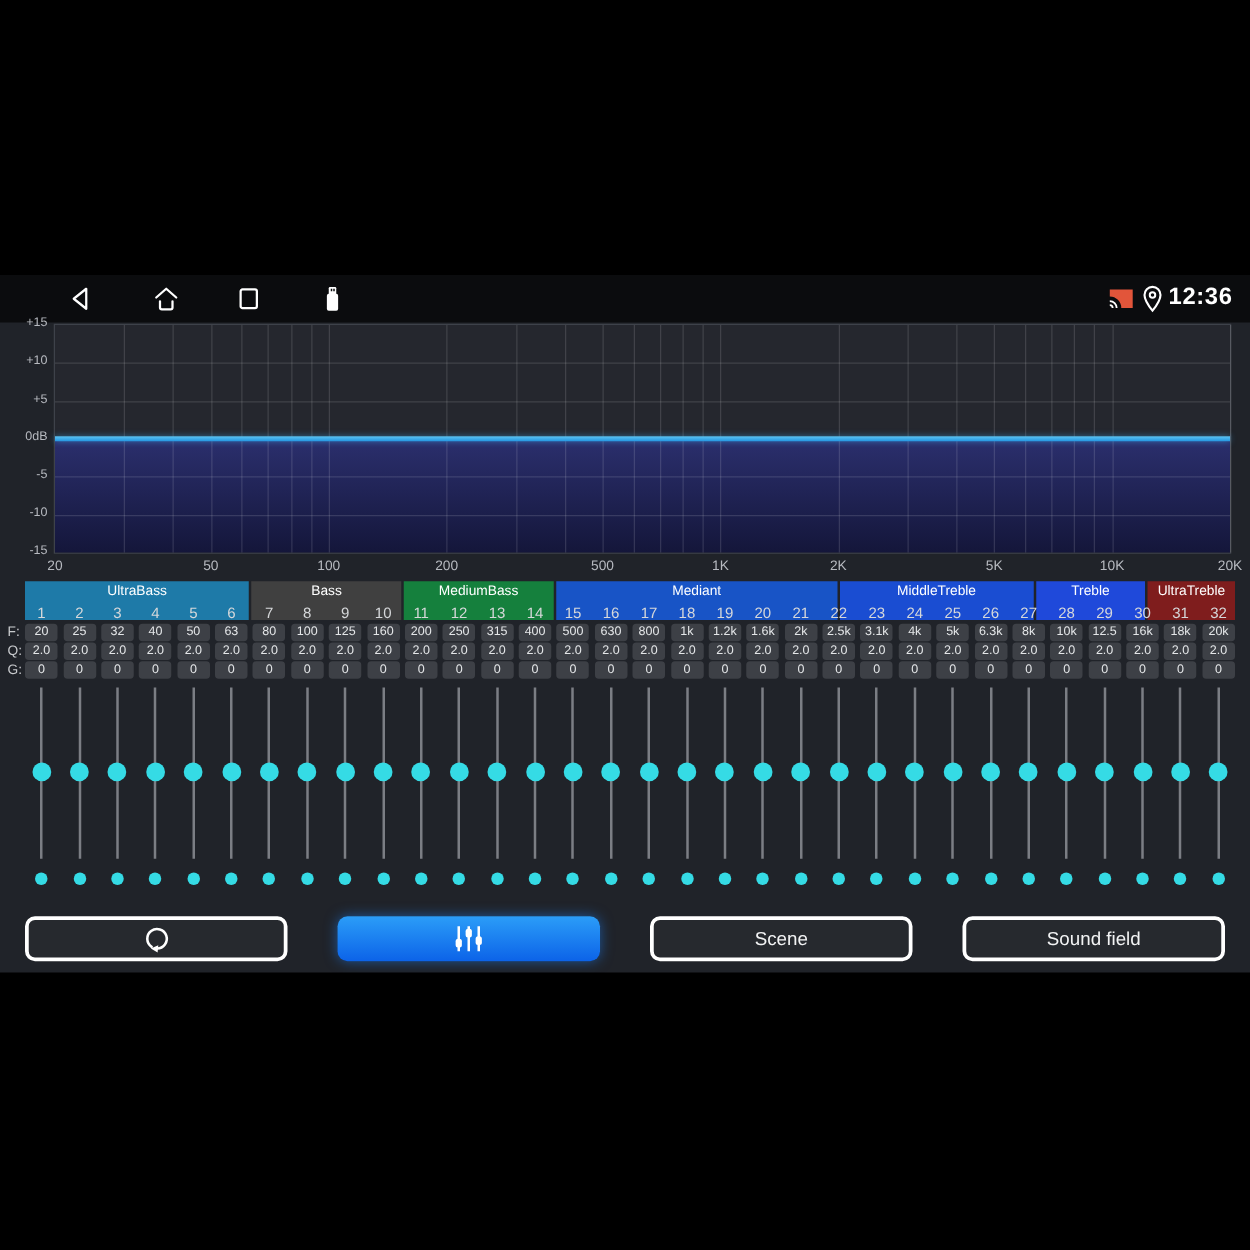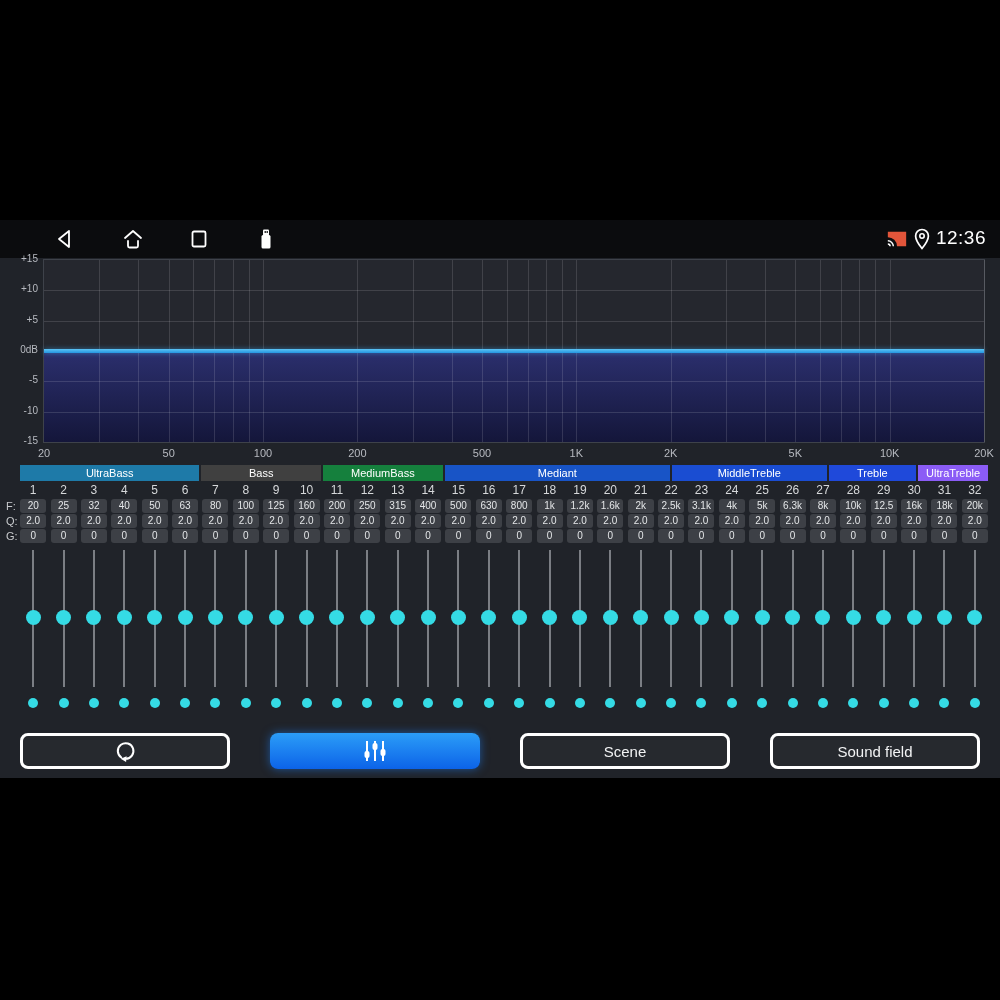--- a/index.html
+++ b/index.html
@@ -2,34 +2,34 @@
 <html><head>
 <meta charset="utf-8">
 <style>
   html,body{margin:0;padding:0;background:#000;width:1000px;height:1000px;overflow:hidden;
     font-family:"Liberation Sans",sans-serif;-webkit-font-smoothing:antialiased;}
   .screen{position:absolute;top:220px;left:0;width:1000px;height:558px;background:#202329;overflow:hidden;}
 
   
   .statusbar{position:absolute;top:0;left:0;width:1000px;height:38px;background:#0b0c0e;}
   .sb-icon{position:absolute;top:7px;width:24px;height:24px;}
-  .sb-time{position:absolute;top:7px;right:14px;color:#fff;font-size:19px;font-weight:normal;letter-spacing:.5px;}
+  .sb-time{position:absolute;top:7px;right:14px;color:#fff;font-size:19px;font-weight:bold;letter-spacing:.5px;}
 
   
   .graph{position:absolute;top:30px;left:0;width:892px;height:210px;}
   .plot{position:absolute;left:43px;top:9px;width:942px;height:184px;background:#25272e;border:1px solid #3e424a;box-sizing:border-box;}
   .hline{position:absolute;left:0;width:100%;height:1px;background:rgba(255,255,255,0.13);}
   .vline{position:absolute;top:0;width:1px;height:100%;background:rgba(255,255,255,0.13);}
   .fill{position:absolute;left:0;right:0;bottom:0;top:92px;background:linear-gradient(#2b2f6d,#14163a);}
   .eqline{position:absolute;left:0;right:0;top:89px;height:4px;background:linear-gradient(#5cc4f5,#2496e0);box-shadow:0 0 5px rgba(60,170,240,.55);}
   .ylab{position:absolute;width:38px;text-align:right;color:#b7bac0;font-size:10px;line-height:12px;}
   .xlab{position:absolute;top:197px;color:#b7bac0;font-size:11px;transform:translateX(-50%);white-space:nowrap;}
 
   
-  .groups{position:absolute;top:245px;left:20px;width:968px;height:16px;display:flex;gap:2px;}
+  .groups{position:absolute;top:245px;left:20px;width:968px;height:31px;display:flex;gap:2px;}
   .group{color:#fff;font-size:11px;line-height:17px;text-align:center;overflow:hidden;white-space:nowrap;}
 
   
   .grid{position:absolute;top:263px;left:18px;width:972px;display:flex;}
   .col{flex:1 1 0;display:flex;flex-direction:column;align-items:center;min-width:0;}
   .bnum{height:15px;line-height:15px;font-size:12px;color:#d6d8da;}
   .pill{margin-top:1px;height:14px;width:26px;line-height:14px;border-radius:3px;background:#3d4046;
         color:#e4e6e8;font-size:10px;text-align:center;overflow:hidden;}
   .rowlab{position:absolute;left:6px;width:14px;color:#c8cacd;font-size:11px;line-height:14px;}
   .slider{position:relative;margin-top:7px;width:16px;height:137px;}
@@ -137,21 +137,21 @@
       </div>
   </div>
 
   <div class="groups" id="groups">
       <div class="group" style="flex: 180 0 0px; background: rgb(30, 122, 168);">UltraBass</div>
       <div class="group" style="flex: 120 0 0px; background: #404040;">Bass</div>
       <div class="group" style="flex: 120 0 0px; background: #15803d;">MediumBass</div>
       <div class="group" style="flex: 226 0 0px; background: rgb(24, 84, 198);">Mediant</div>
       <div class="group" style="flex: 155 0 0px; background: rgb(26, 77, 210);">MiddleTreble</div>
       <div class="group" style="flex: 88 0 0px; background: rgb(31, 73, 218);">Treble</div>
-      <div class="group" style="flex: 70 0 0px; background: #8b5cf6;">UltraTreble</div>
+      <div class="group" style="flex: 70 0 0px; background: #7f1d1d;">UltraTreble</div>
     </div>
 
   <div class="rowlab" style="top:279px">F:</div>
   <div class="rowlab" style="top:294px">Q:</div>
   <div class="rowlab" style="top:309px">G:</div>
 
   <div class="grid" id="grid">
       <div class="col">
         <div class="bnum">1</div>
         <div class="pill">20</div>

